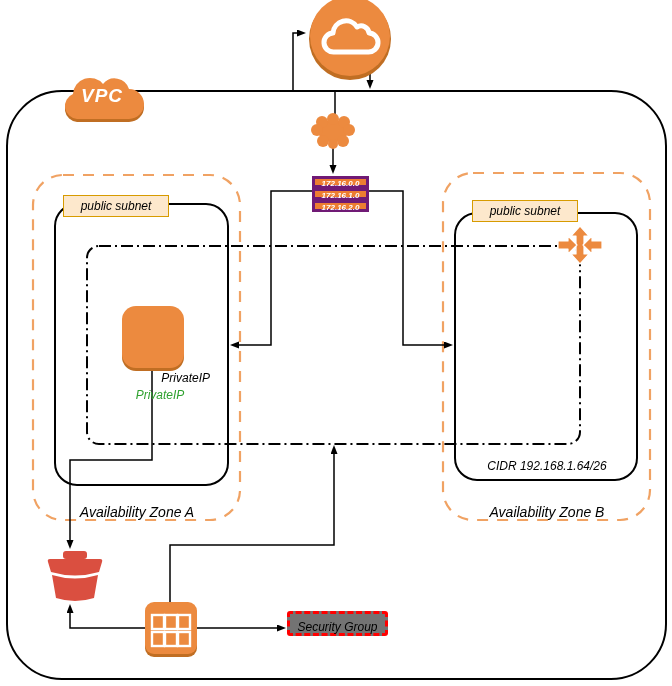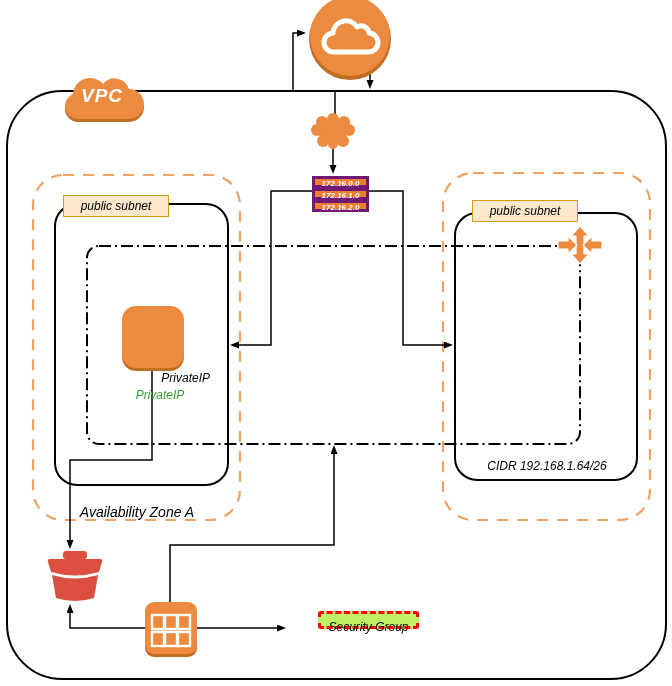--- a/index.html
+++ b/index.html
@@ -19,23 +19,23 @@
   .subnet-tag{
     box-sizing:border-box;position:absolute;width:106px;height:22px;
     background:#FDE8CC;border:1px solid #D79B00;
     font-size:12px;line-height:20px;text-align:center;
   }
   .cidr{font-size:12px;}
   .zone-name{font-size:14px;}
   .ip1{left:110px;top:371px;width:100px;font-size:12px;text-align:right;}
   .ip2{left:110px;top:388px;width:100px;font-size:12px;color:#2FA12F;}
   .sg-box{
-    box-sizing:border-box;position:absolute;left:287px;top:611px;width:101px;height:18px;
+    box-sizing:border-box;position:absolute;left:287px;top:611px;width:101px;height:25px;
     border:3px dashed #FF0000;border-radius:3px;
-    font-size:12px;line-height:27px;text-align:center;background:#bef264;margin-left:31px;
+    font-size:12px;line-height:27px;text-align:center;background:#737373;
   }
 </style>
 </head>
 <body>
 
 <div id="canvas">
 
   <svg id="wires" viewBox="0 0 672 686">
     <defs>
       <marker id="arr" markerWidth="10" markerHeight="8" refX="1" refY="3.5" orient="auto" markerUnits="userSpaceOnUse">
@@ -130,17 +130,18 @@
 
   <div class="subnet-tag" style="left:63px;top:195px;">public subnet</div>
   <div class="subnet-tag" style="left:472px;top:200px;">public subnet</div>
 
   <div class="lbl ip1">PrivateIP</div>
   <div class="lbl ip2">PrivateIP</div>
 
   <div class="lbl cidr" style="left:462px;top:459px;width:170px;">CIDR 192.168.1.64/26</div>
 
   <div class="lbl zone-name" style="left:57px;top:504px;width:160px;">Availability Zone A</div>
+  <div class="lbl zone-name" style="left:467px;top:504px;width:160px;">Availability Zone B</div>
 
   <div class="sg-box">Security Group</div>
 
 
 </div>
 
 </body></html>

